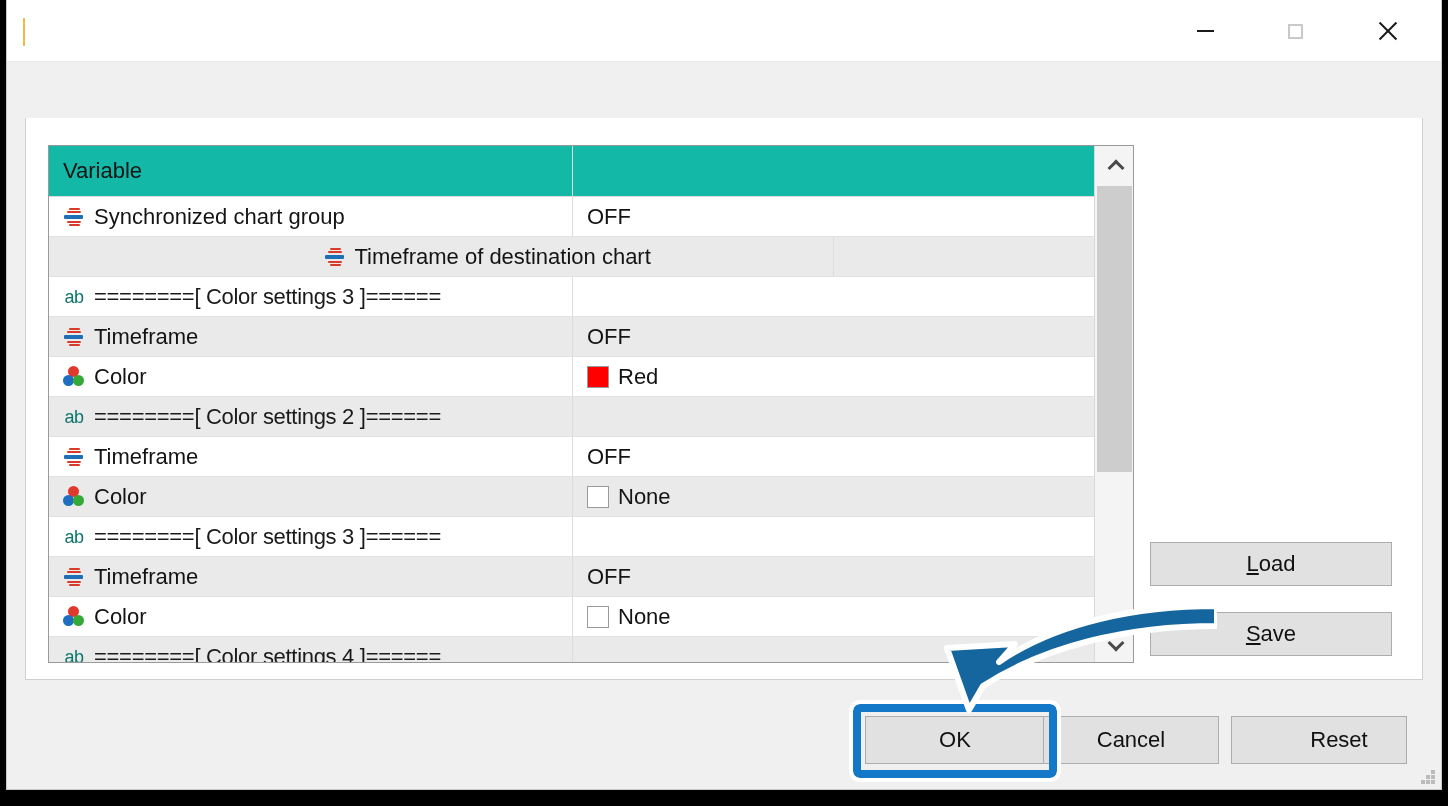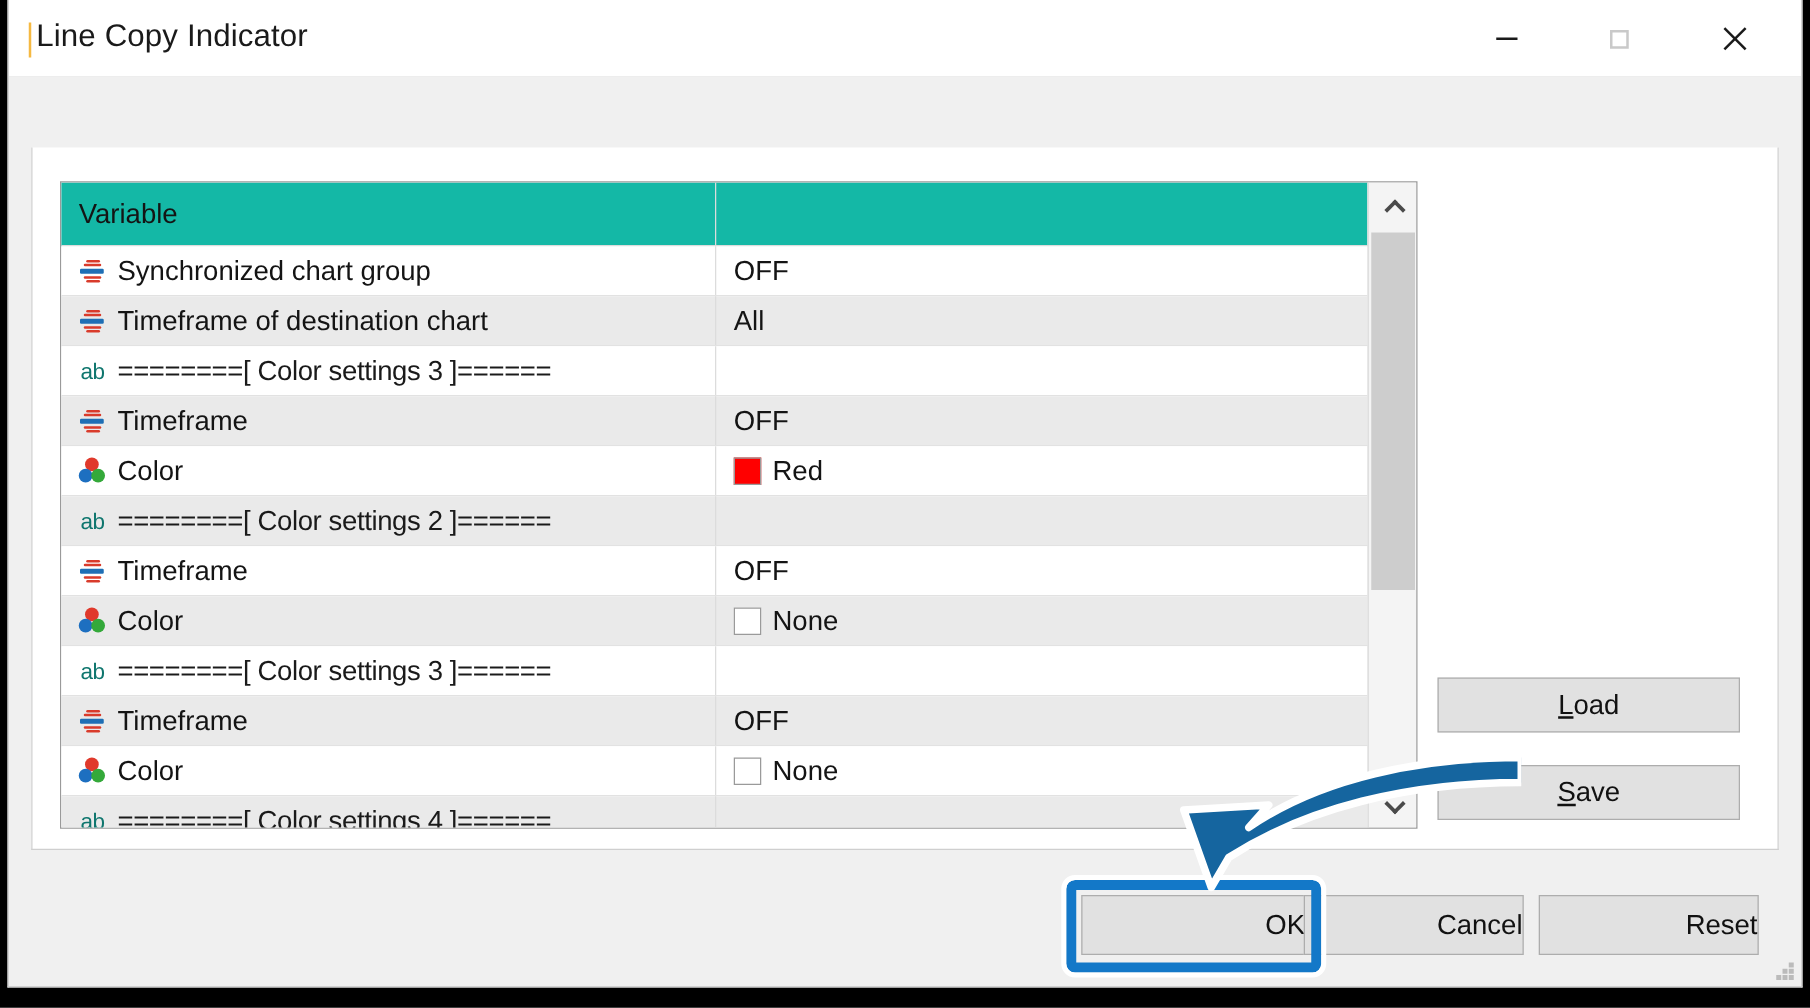--- a/index.html
+++ b/index.html
@@ -216,21 +216,21 @@
   #btn-save { left: 1124px; top: 494px; width: 242px; height: 44px; }
   .acc { text-decoration: underline; }
 
   
   #footer { position: absolute; left: 0; top: 680px; width: 100%; height: 110px; }
   .fbtn {
     position: absolute; top: 36px; height: 48px;
     background: #e1e1e1;
     border: 1px solid #adadad;
     font-size: 22px; color: #111;
-    display: flex; align-items: center; justify-content: flex-end;
+    display: flex; align-items: center; justify-content: center;
   }
   #btn-ok     { left: 858px;  width: 180px; }
   #btn-cancel { left: 1036px; width: 176px; }
   #btn-reset  { left: 1224px; width: 176px; padding-left: 40px; }
 
   
   #grip { position: absolute; right: 6px; bottom: 6px; width: 16px; height: 16px; }
   #grip i { position: absolute; width: 4px; height: 4px; background: #bbbbbb; display:block; }
   #grip i:nth-child(1){ right: 0px;  bottom: 10px; }
   #grip i:nth-child(2){ right: 0px;  bottom: 5px; }
@@ -258,21 +258,20 @@
     pointer-events: none;
   }
 </style>
 </head>
 <body>
 
 <div id="window">
 
   <div id="titlebar">
     <div id="title-accent"></div>
-    <div id="title-text">Line Copy Indicator</div>
 
     <div class="wbtn" id="btn-min">
       <span class="glyph"></span>
     </div>
     <div class="wbtn" id="btn-max">
       <span class="glyph"></span>
     </div>
     <div class="wbtn" id="btn-close">
       <span class="glyph"></span>
     </div>
@@ -309,23 +308,20 @@
         <div class="row alt">
           <div class="cell-var">
             <span class="ricon ico-tf">
                 <i></i>
                 <i></i>
                 <i></i>
                 <i></i>
                 <i></i>
               </span>
             <span class="lbl">Timeframe of destination chart</span>
-          </div>
-          <div class="cell-val">
-            <span class="lbl">All</span>
           </div>
         </div>
 
         <div class="row">
           <div class="cell-var">
             <span class="ricon ico-ab">ab</span>
             <span class="lbl sep">========[ Color settings 3 ]======</span>
           </div>
           <div class="cell-val">
             <span class="lbl"></span>

